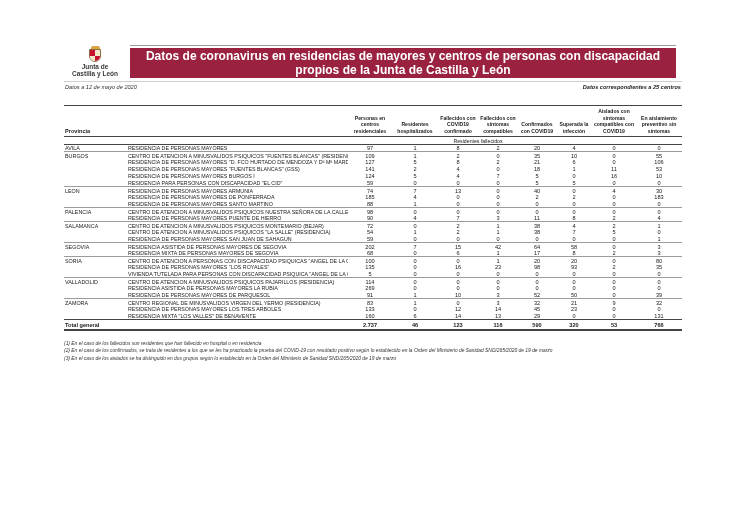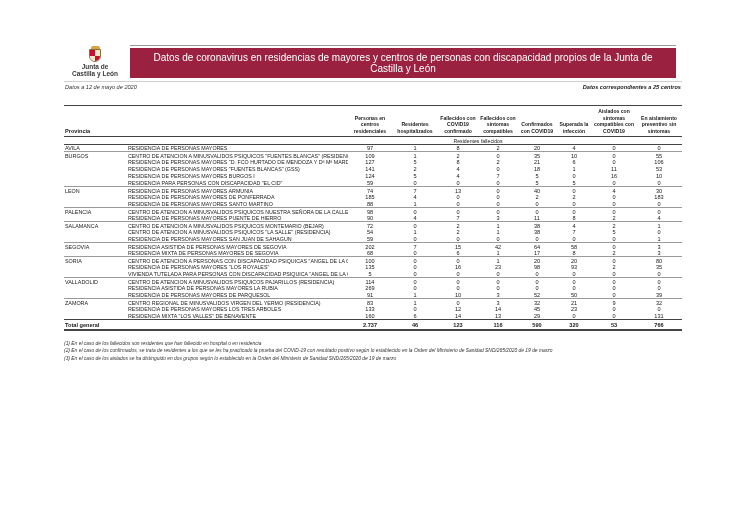--- a/index.html
+++ b/index.html
@@ -11,21 +11,21 @@
   .logo { position:absolute; left:0; top:1px; width:62px; text-align:center; }
   .shield-wrap { display:flex; flex-direction:column; align-items:center; }
   .crown { width:9px; height:3px; background:#d9a441; border-radius:2px 2px 0 0; }
   .shield { width:12px; height:13px; border-radius:0 0 6px 6px; overflow:hidden;
             display:grid; grid-template-columns:1fr 1fr; grid-template-rows:1fr 1fr; border:0.5px solid #8a6d3b; }
   .q1 { background:#c8102e; } .q2 { background:#f3e7c9; } .q3 { background:#f3e7c9; } .q4 { background:#c8102e; }
   .logo-text { font-weight:bold; font-size:6.5px; line-height:1.15; color:#3a3a3a; margin-top:1px; }
   .top-rule { position:absolute; left:66px; top:0; width:546px; height:1px; background:#9a9a9a; }
   .banner { position:absolute; left:66px; top:3px; width:546px; height:30px; background:#9a2240;
             display:flex; align-items:center; justify-content:center; }
-  .banner-title { color:#ffffff; font-weight:normal; font-size:10px; text-align:center; padding:0 6px; }
+  .banner-title { color:#ffffff; font-weight:bold; font-size:12px; text-align:center; padding:0 6px; }
   .notes-rule { position:absolute; left:0; top:36px; width:618px; height:1px; background:#cfcfcf; }
   .note-left  { position:absolute; left:1px;  top:39px; font-size:5.6px; font-style:italic; color:#333; }
   .note-right { position:absolute; right:1px; top:39px; font-size:5.6px; font-style:italic; font-weight:bold; color:#222; }
 
   
   .content { position:absolute; left:64px; top:105px; width:620px; }
   table { border-collapse:collapse; table-layout:fixed; width:618px; border-top:1px solid #444; }
   col.c-prov { width:62px; } col.c-center { width:222px; }
   col.c-n1 { width:44px; } col.c-n2 { width:46px; } col.c-n3 { width:40px; } col.c-n4 { width:40px; }
   col.c-n5 { width:38px; } col.c-n6 { width:36px; } col.c-n7 { width:44px; } col.c-n8 { width:46px; }

